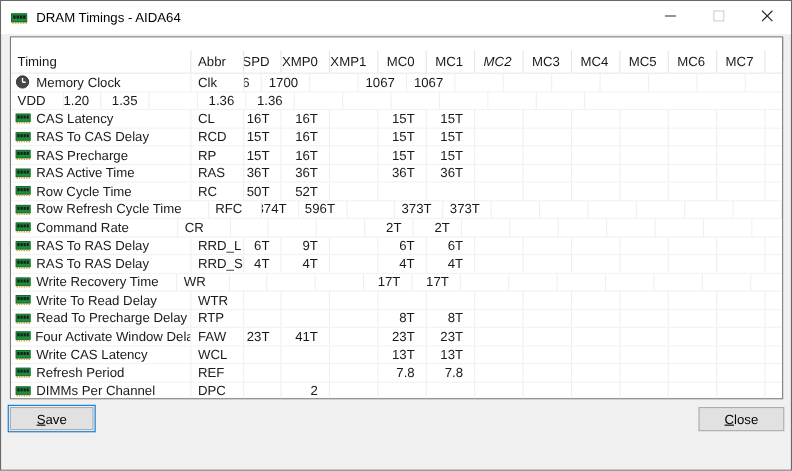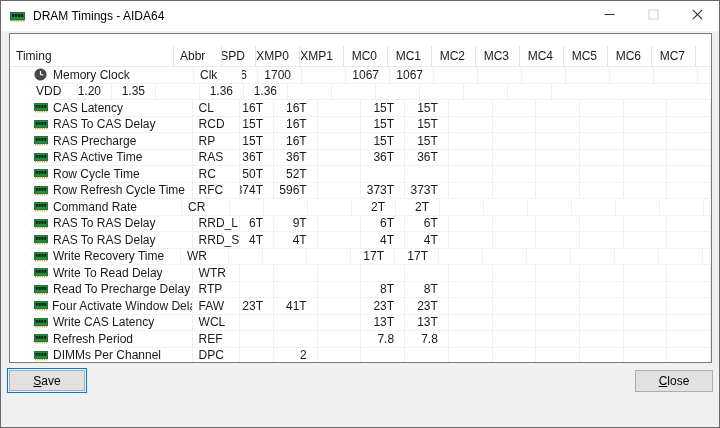--- a/index.html
+++ b/index.html
@@ -24,21 +24,21 @@
   }
   #slot-combo .combo-text{padding-left:6px;flex:1;white-space:nowrap;overflow:hidden;}
   #slot-combo .combo-arrow{width:22px;display:flex;align-items:center;justify-content:center;}
   
   #timings-table{
     position:absolute;left:8px;top:32px;width:703px;height:330px;
     background:#ffffff;border:1px solid #7a7a7a;box-sizing:border-box;
     display:flex;flex-direction:column;overflow:hidden;
   }
   .t-header{height:21px;display:flex;box-sizing:border-box;border-bottom:1px solid #e9e9e9;flex:none;margin-top:12px;}
-  .t-row{height:16.5px;display:flex;box-sizing:border-box;border-bottom:1px solid #f2f2f2;flex:none;margin-left:20px;}
+  .t-row{height:16.5px;display:flex;box-sizing:border-box;border-bottom:1px solid #f2f2f2;flex:none;}
   .t-fill-row{flex:1;display:flex;}
   .t-cell{
     box-sizing:border-box;border-right:1px solid #efefef;height:100%;
     display:flex;align-items:center;overflow:hidden;white-space:nowrap;
   }
   .t-cell.hdr{border-right:1px solid #e4e4e4;color:#1a1a1a;}
   .t-cell.left{padding-left:6px;justify-content:flex-start;}
   .t-cell.right{padding-right:10px;justify-content:flex-end;}
   .t-cell.fill{flex:1;border-right:none;}
   .t-cell .ric{width:15px;height:11px;display:flex;align-items:center;margin-left:-2px;}
@@ -120,21 +120,21 @@
 
   <div id="timings-table">
       <div class="t-header">
         <div class="t-cell hdr left" style="width: 164px;">Timing</div>
         <div class="t-cell hdr left" style="width: 48px;">Abbr</div>
         <div class="t-cell hdr right" style="width: 34px;">SPD</div>
         <div class="t-cell hdr right" style="width: 44px;">XMP0</div>
         <div class="t-cell hdr right" style="width: 44px;">XMP1</div>
         <div class="t-cell hdr right" style="width: 44px;">MC0</div>
         <div class="t-cell hdr right" style="width: 44px;">MC1</div>
-        <div class="t-cell hdr right" style="width: 44px;">MC2</div>
+        <div class="t-cell hdr right" style="width: 44px; font-style: italic;">MC2</div>
         <div class="t-cell hdr right" style="width: 44px;">MC3</div>
         <div class="t-cell hdr right" style="width: 44px;">MC4</div>
         <div class="t-cell hdr right" style="width: 44px;">MC5</div>
         <div class="t-cell hdr right" style="width: 44px;">MC6</div>
         <div class="t-cell hdr right" style="width: 44px;">MC7</div>
         <div class="t-cell fill"></div>
       </div>
       <div class="t-row">
         <div class="t-cell left" style="width: 164px;">
           <span class="ric">
@@ -334,21 +334,21 @@
         <div class="t-cell right" style="width: 44px;"></div>
         <div class="t-cell right" style="width: 44px;"></div>
         <div class="t-cell right" style="width: 44px;"></div>
         <div class="t-cell right" style="width: 44px;"></div>
         <div class="t-cell right" style="width: 44px;"></div>
         <div class="t-cell right" style="width: 44px;"></div>
         <div class="t-cell right" style="width: 44px;"></div>
         <div class="t-cell fill"></div>
       </div>
       <div class="t-row">
-        <div class="t-cell left" style="width: 164px;">
+        <div class="t-cell left" style="width: 180px;">
           <span class="ric">
             <svg width="14" height="11" viewBox="0 0 14 11">
               <rect x="0.4" y="1.6" width="13.2" height="7" fill="#1a8f3c" stroke="#0d5c26" stroke-width="0.8"></rect>
               <rect x="1.8" y="3" width="2" height="2.8" fill="#1b1b1b"></rect>
               <rect x="4.6" y="3" width="2" height="2.8" fill="#1b1b1b"></rect>
               <rect x="7.4" y="3" width="2" height="2.8" fill="#1b1b1b"></rect>
               <rect x="10.2" y="3" width="2" height="2.8" fill="#1b1b1b"></rect>
               <rect x="1" y="8.8" width="1.2" height="1.6" fill="#c8a63c"></rect>
               <rect x="3.2" y="8.8" width="1.2" height="1.6" fill="#c8a63c"></rect>
               <rect x="5.4" y="8.8" width="1.2" height="1.6" fill="#c8a63c"></rect>

